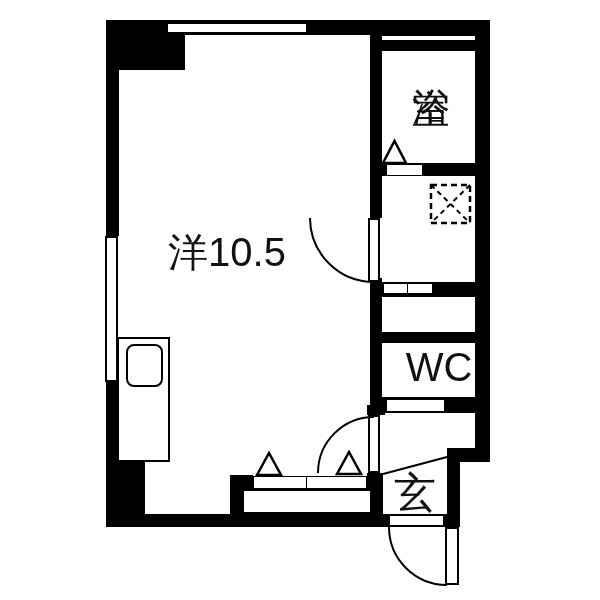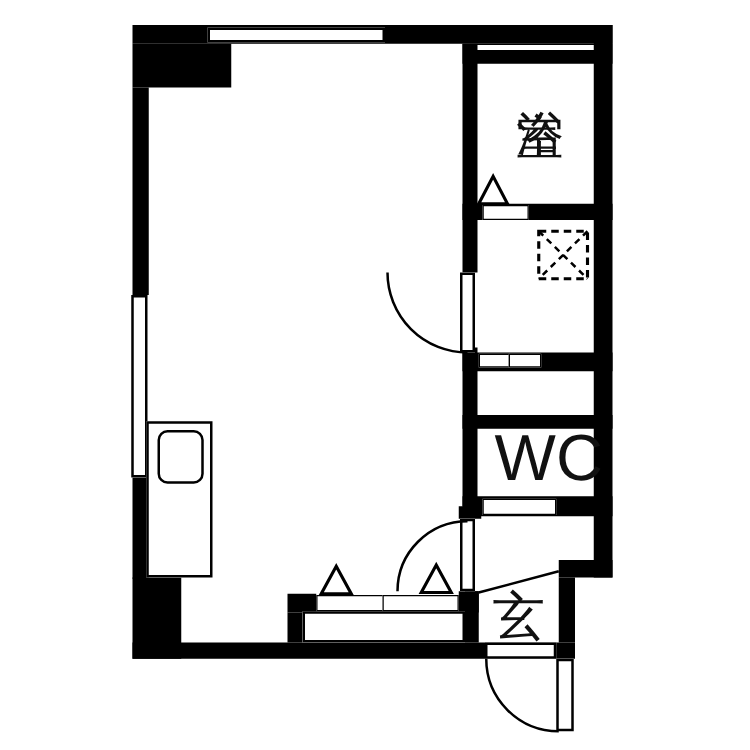--- a/index.html
+++ b/index.html
@@ -10,21 +10,21 @@
   .w{position:absolute;background:#000000;}                      
   .o{position:absolute;background:#ffffff;border:2px solid #000000;box-sizing:border-box;} 
   .slit{position:absolute;background:#ffffff;}                   
   .sink{border-radius:8px;}
   .overlay{position:absolute;left:0;top:0;pointer-events:none;}
   .lbl{position:absolute;color:#111111;text-align:center;}
   .lbl-main{left:147px;top:231px;width:160px;font-size:40px;line-height:42px;}
   .lbl-bath{left:408px;top:58px;width:44px;font-size:38px;line-height:1.12;
             writing-mode:vertical-rl;text-orientation:upright;height:90px;text-align:left;}
   .lbl-ut{left:383px;top:230px;width:92px;font-size:42px;line-height:44px;letter-spacing:2px;}
-  .lbl-wc{left:383px;top:345px;width:112px;font-size:52px;line-height:44px;}
+  .lbl-wc{left:383px;top:345px;width:112px;font-size:40px;line-height:44px;}
   .lbl-genkan{left:383px;top:471px;width:64px;font-size:42px;line-height:44px;}
 </style>
 </head>
 <body>
 
 <div class="plan">
 
   <div class="w" style="left:106px;top:20px;width:384px;height:15px;"></div>
   <div class="w" style="left:106px;top:35px;width:79px;height:35px;"></div>
   <div class="w" style="left:106px;top:70px;width:13px;height:166px;"></div>
@@ -72,17 +72,18 @@
     <polygon points="257,475 281,475 269,453" fill="#fff" stroke="#000" stroke-width="2.5"></polygon>
     <polygon points="337,474 361,474 349,452" fill="#fff" stroke="#000" stroke-width="2.5"></polygon>
     <line x1="383" y1="474" x2="447" y2="457" stroke="#000" stroke-width="2"></line>
     <g>
       <rect x="431" y="185" width="39" height="38" fill="none" stroke="#000" stroke-width="2.5" stroke-dasharray="6,4"></rect>
       <line x1="431" y1="185" x2="470" y2="223" stroke="#000" stroke-width="2" stroke-dasharray="5,4"></line>
       <line x1="470" y1="185" x2="431" y2="223" stroke="#000" stroke-width="2" stroke-dasharray="5,4"></line>
     </g>
   </svg>
 
+  <div class="lbl lbl-main">洋10.5</div>
   <div class="lbl lbl-bath">浴室</div>
   <div class="lbl lbl-wc">WC</div>
   <div class="lbl lbl-genkan">玄</div>
 
 </div>
 
 </body></html>

